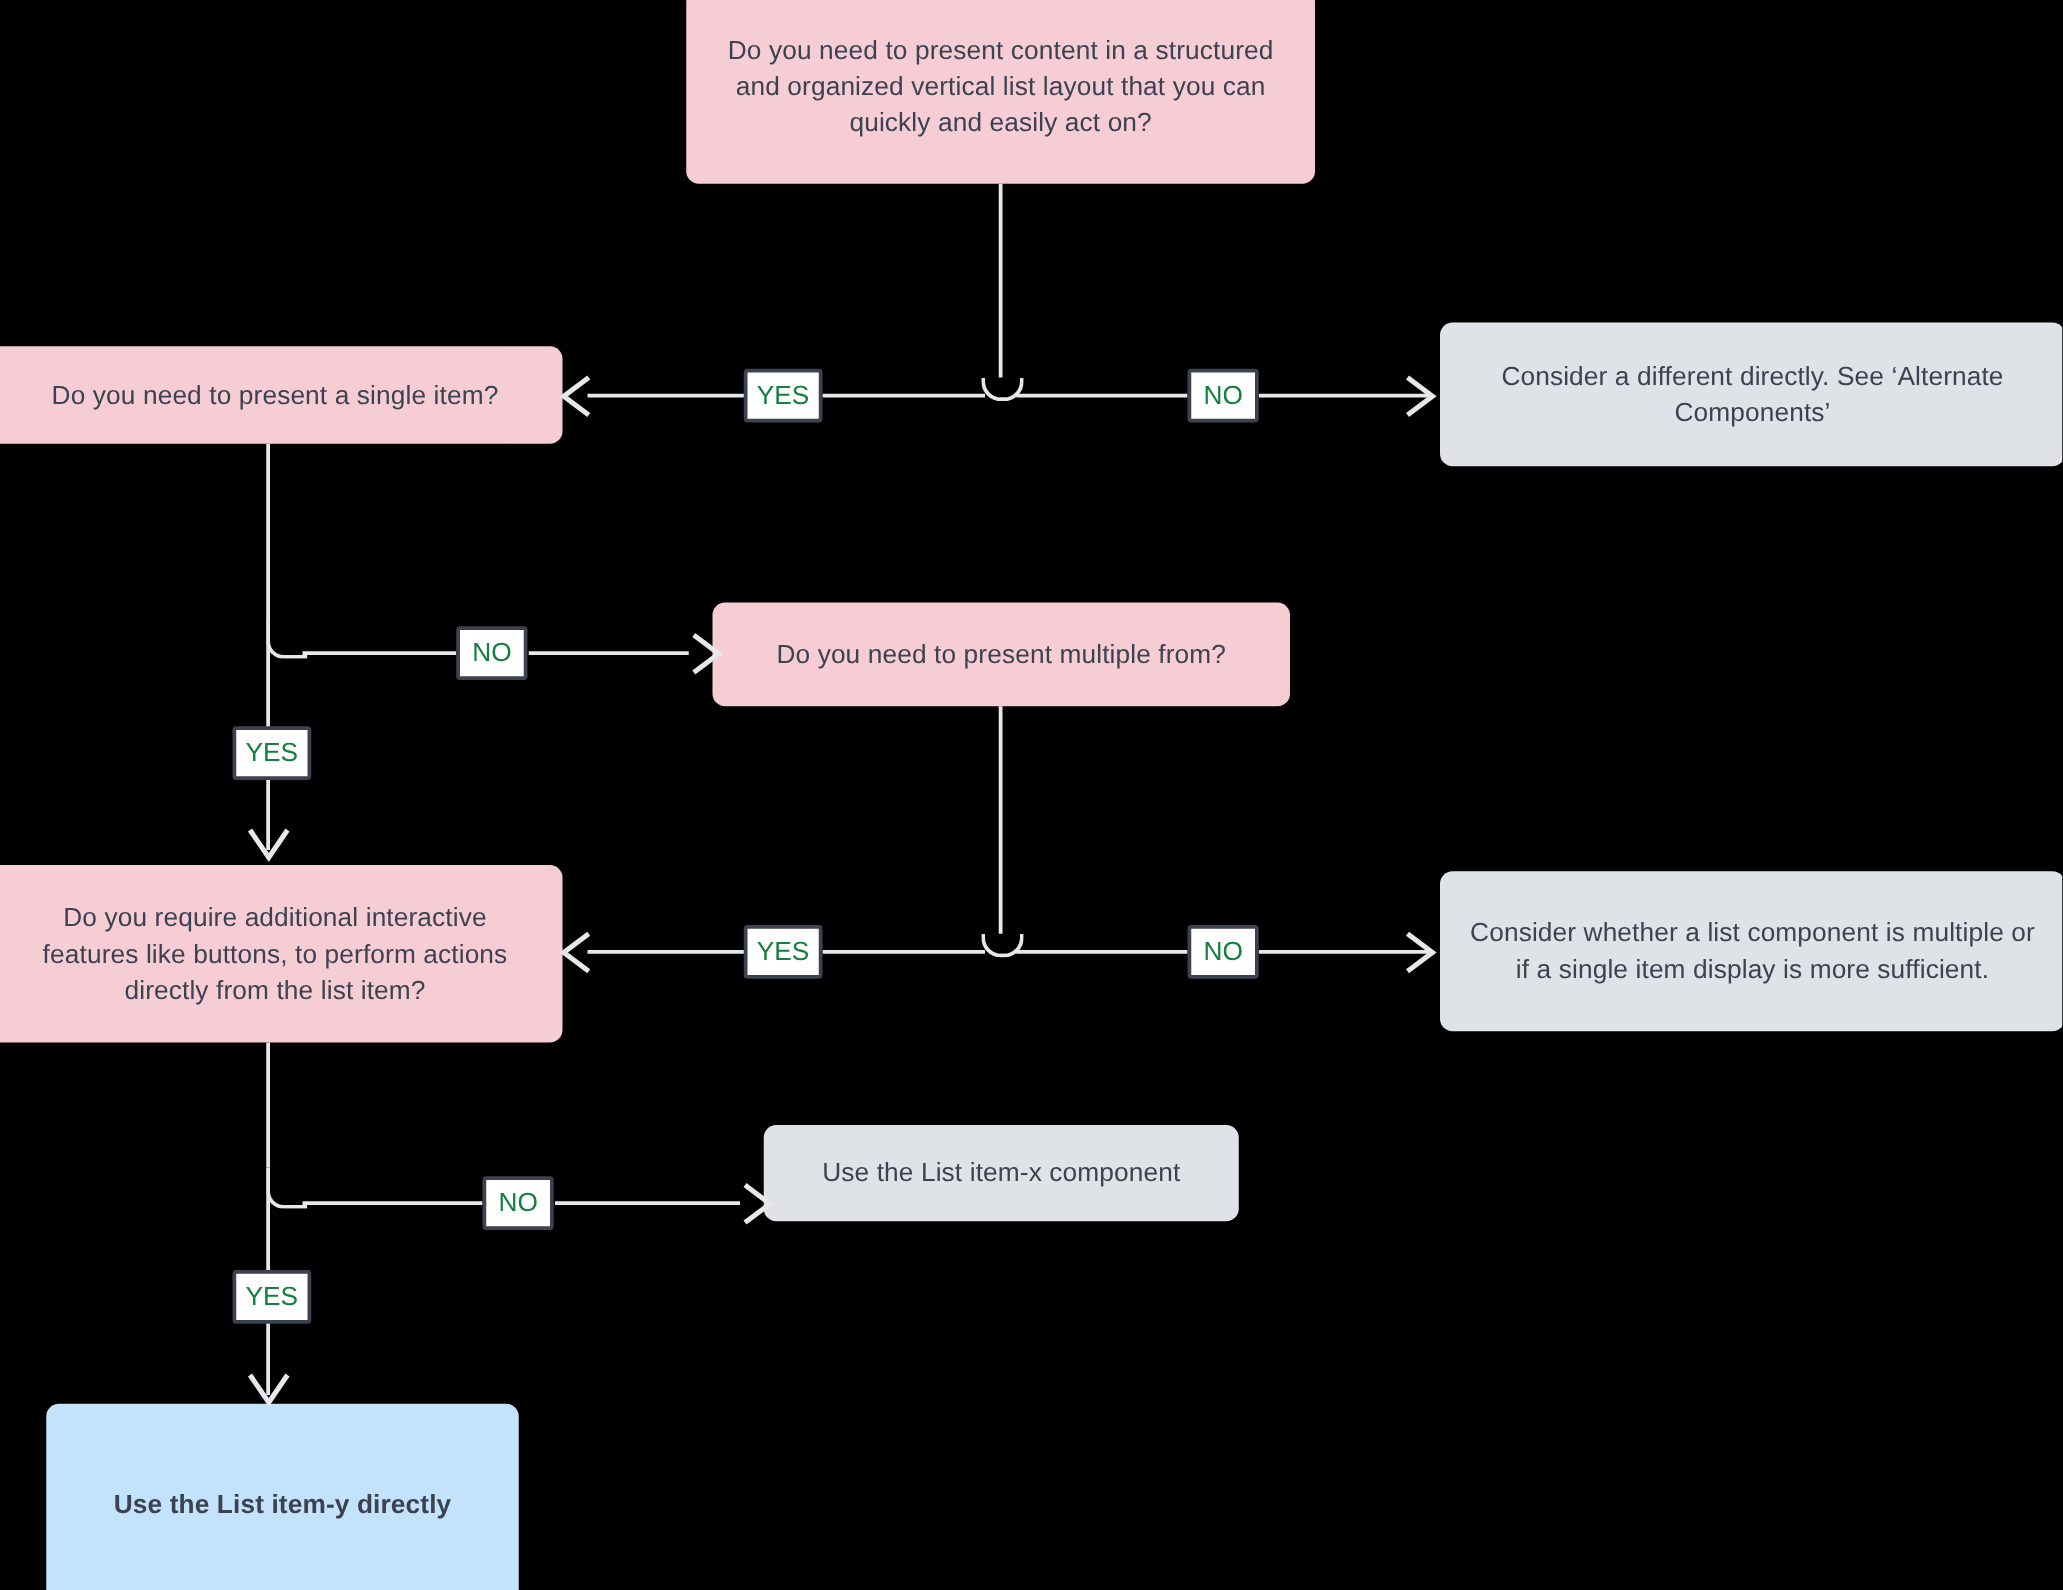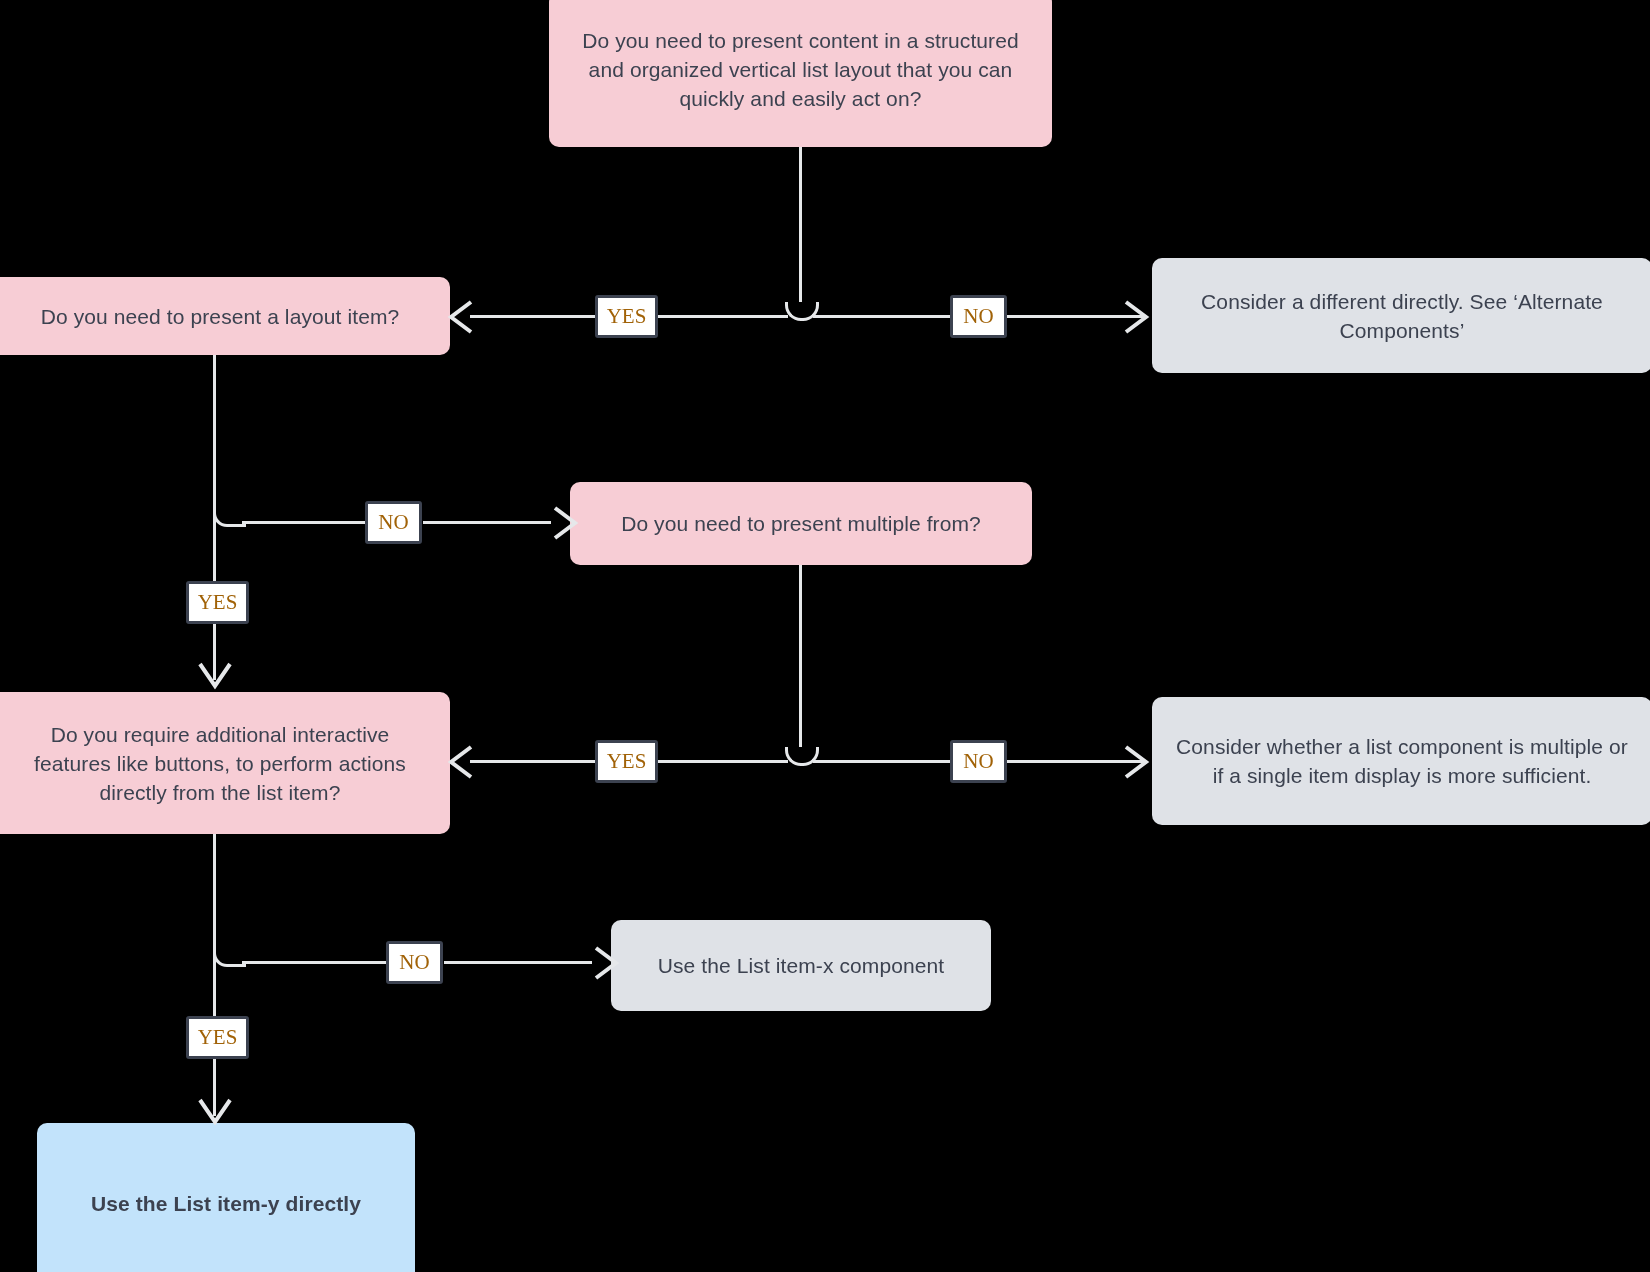--- a/index.html
+++ b/index.html
@@ -36,29 +36,28 @@
   .node.blue     { background: #c2e3fb; font-weight: 700; }
   .node .txt { display: block; width: 100%; }
 
   
   .chip {
     position: absolute;
     box-sizing: border-box;
     background: #ffffff;
     border: 3px solid #3c4250;
     border-radius: 3px;
-    color: #a16207;
+    color: #15803d;
     font-size: 21px;
     font-weight: 500;
     line-height: 1;
     display: flex;
     align-items: center;
     justify-content: center;
     z-index: 5;
-    font-family: Liberation Serif, serif;
   }
 
   
   .edge {
     position: absolute;
     background: #e6e8ea;
   }
   .edge.h { height: 3px; }
   .edge.v { width: 3px; }
 
@@ -85,21 +84,21 @@
   <div class="node pink" style="left:549px; top:-8px; width:503px; height:155px;">
     <span class="txt">Do you need to present content in a structured and organized vertical list layout that you can quickly and easily act on?</span>
   </div>
 
   <div class="edge v" style="left:799px; top:147px; width:3px; height:155px;"></div>
 
   <div class="corner dl" style="left:785px; top:302px; width:16px; height:16px; border-bottom-left-radius:16px;"></div>
   <div class="corner dl" style="left:800px; top:302px; width:16px; height:16px; border:3px solid #e6e8ea; border-top:none; border-left:none; border-bottom-right-radius:16px; border-bottom-left-radius:0;"></div>
 
   <div class="node pink" style="left:-10px; top:277px; width:460px; height:78px;">
-    <span class="txt">Do you need to present a layout item?</span>
+    <span class="txt">Do you need to present a single item?</span>
   </div>
 
   <div class="node gray" style="left:1152px; top:258px; width:500px; height:115px;">
     <span class="txt">Consider a different directly. See ‘Alternate Components’</span>
   </div>
 
   <div class="edge h" style="left:470px; top:315px; width:128px; height:3px;"></div>
   <div class="edge h" style="left:658px; top:315px; width:130px; height:3px;"></div>
   <div class="chev left" style="left:447px; top:300px;">
     <svg width="28" height="34" viewBox="0 0 28 34" aria-hidden="true">
@@ -188,21 +187,21 @@
   <div class="edge h" style="left:444px; top:961px; width:148px; height:3px;"></div>
   <div class="chev right" style="left:592px; top:946px;">
     <svg width="28" height="34" viewBox="0 0 28 34" aria-hidden="true">
       <polyline points="4,2 24,17 4,32" fill="none" stroke="#e6e8ea" stroke-width="4"></polyline>
     </svg>
   </div>
   <div class="chip" style="left:386px; top:941px; width:57px; height:43px;">
     <span>NO</span>
   </div>
 
-  <div class="node gray" style="left:611px; top:920px; width:380px; height:91px;">
+  <div class="node gray" style="left:611px; top:900px; width:380px; height:77px;">
     <span class="txt">Use the List item-x component</span>
   </div>
 
   <div class="edge v" style="left:213px; top:934px; width:3px; height:182px;"></div>
   <div class="chip" style="left:186px; top:1016px; width:63px; height:43px;">
     <span>YES</span>
   </div>
   <div class="chev down" style="left:198px; top:1096px;">
     <svg width="34" height="30" viewBox="0 0 34 30" aria-hidden="true">
       <polyline points="2,4 17,26 32,4" fill="none" stroke="#e6e8ea" stroke-width="4"></polyline>

